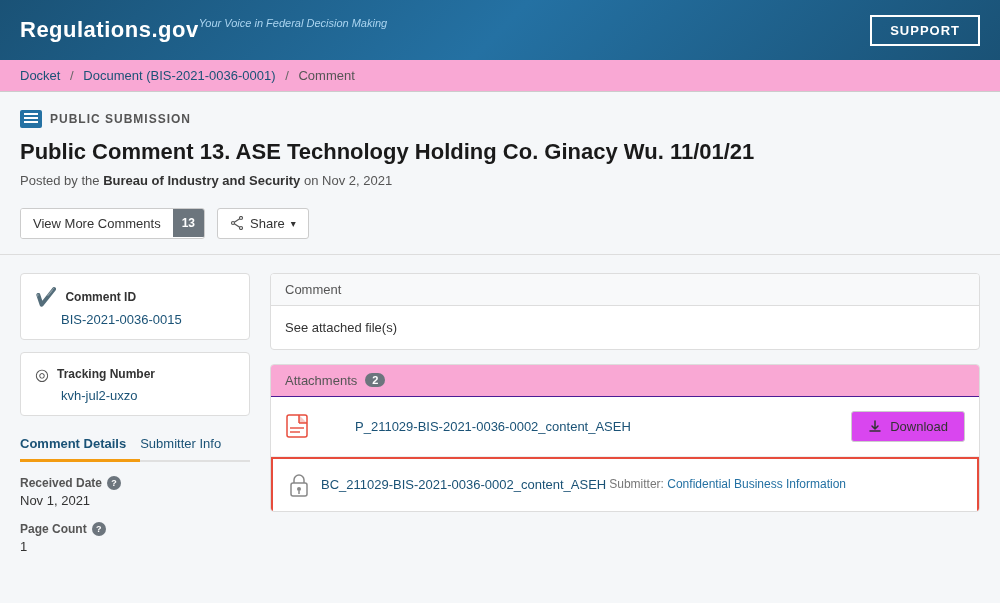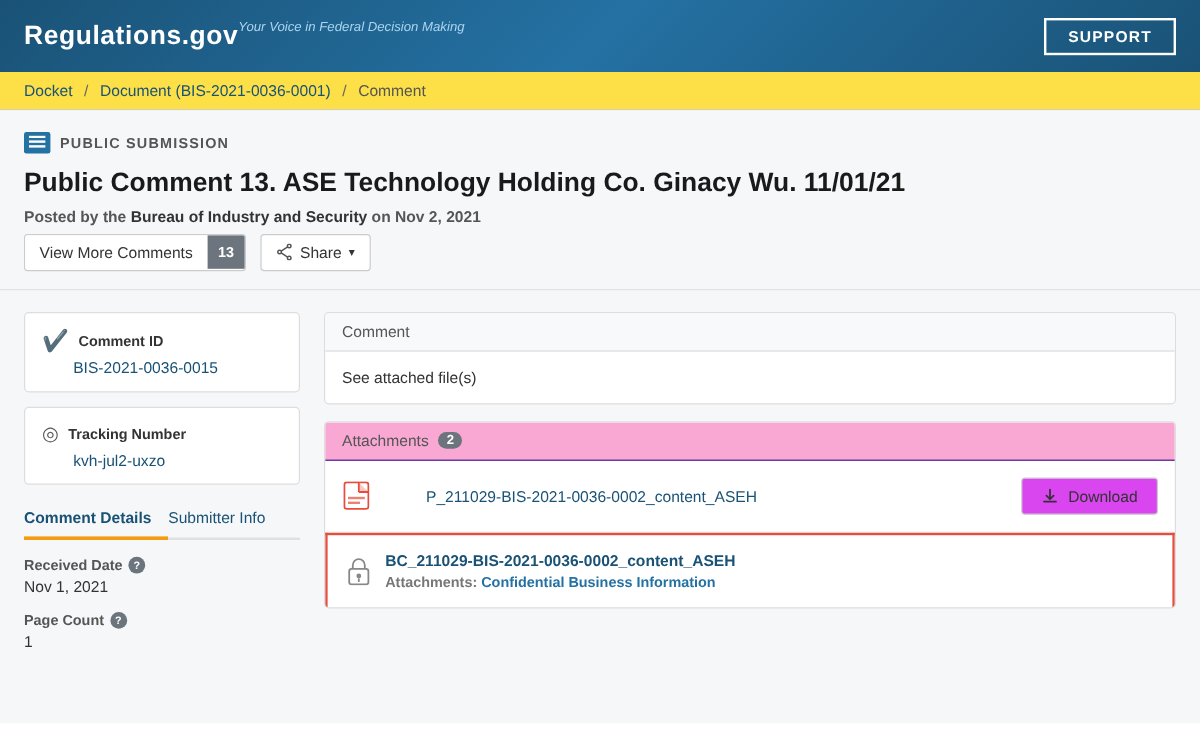--- a/index.html
+++ b/index.html
@@ -35,21 +35,21 @@
       color: #fff;
       padding: 6px 18px;
       font-size: 13px;
       font-weight: bold;
       cursor: pointer;
       letter-spacing: 1px;
     }
 
     
     .breadcrumb-bar {
-      background: #fde047;
+      background: #f9a8d4;
       padding: 8px 20px;
       font-size: 13px;
       border-bottom: 1px solid #ccc;
     }
     .breadcrumb-bar a { color: #1a5276; text-decoration: none; }
     .breadcrumb-sep { color: #666; margin: 0 6px; }
     .breadcrumb-current { color: #555; }
 
     
     .main-content {
@@ -90,22 +90,21 @@
     .submission-title {
       font-size: 22px;
       font-weight: bold;
       color: #1a1a1a;
       margin-bottom: 6px;
       line-height: 1.3;
     }
     .submission-meta {
       font-size: 13px;
       color: #555;
-      margin-bottom: 7px;
-      font-weight: bold;
+      margin-bottom: 20px;
     }
     .submission-meta strong { color: #333; }
 
     
     .action-buttons {
       display: flex;
       align-items: flex-start;
       gap: 12px;
     }
     .view-more-btn {
@@ -319,21 +318,21 @@
       border-radius: 3px;
       padding: 7px 16px;
       font-size: 13px;
       color: #333;
     }
 
     
     .attach-item-restricted {
       border: 2px solid #e74c3c;
     }
-    .restricted-info { display: flex; flex-direction: column; gap: 3px; font-weight: bold; }
+    .restricted-info { display: flex; flex-direction: row; gap: 3px; }
     .restricted-name { font-size: 13px; color: #1a5276; }
     .restricted-label { font-size: 12px; color: #777; }
     .restricted-label a { color: #2471a3; text-decoration: none; }
   </style>
 </head>
 <body>
 
 <header class="header">
   <div class="logo-area">
     <span class="logo-title">Regulations.gov</span>
@@ -475,21 +474,21 @@
               <svg width="20" height="24" viewBox="0 0 20 24" xmlns="http://www.w3.org/2000/svg">
                 <rect x="2" y="10" width="16" height="13" rx="2" fill="#fff" stroke="#888" stroke-width="1.5"></rect>
                 <path d="M5 10 V7 A5 5 0 0 1 15 7 V10" fill="none" stroke="#888" stroke-width="1.5"></path>
                 <circle cx="10" cy="16" r="2" fill="#888"></circle>
                 <line x1="10" y1="18" x2="10" y2="21" stroke="#888" stroke-width="1.5"></line>
               </svg>
             </div>
             <div class="restricted-info">
               <span class="restricted-name">BC_211029-BIS-2021-0036-0002_content_ASEH</span>
               <span class="restricted-label">
-                <span>Attachments: </span><a href="#">Confidential Business Information</a>
+                <span>Submitter: </span><a href="#">Confidential Business Information</a>
               </span>
             </div>
           </div>
         </div>
 
       </div>
 
     </div>
 
   </div>

